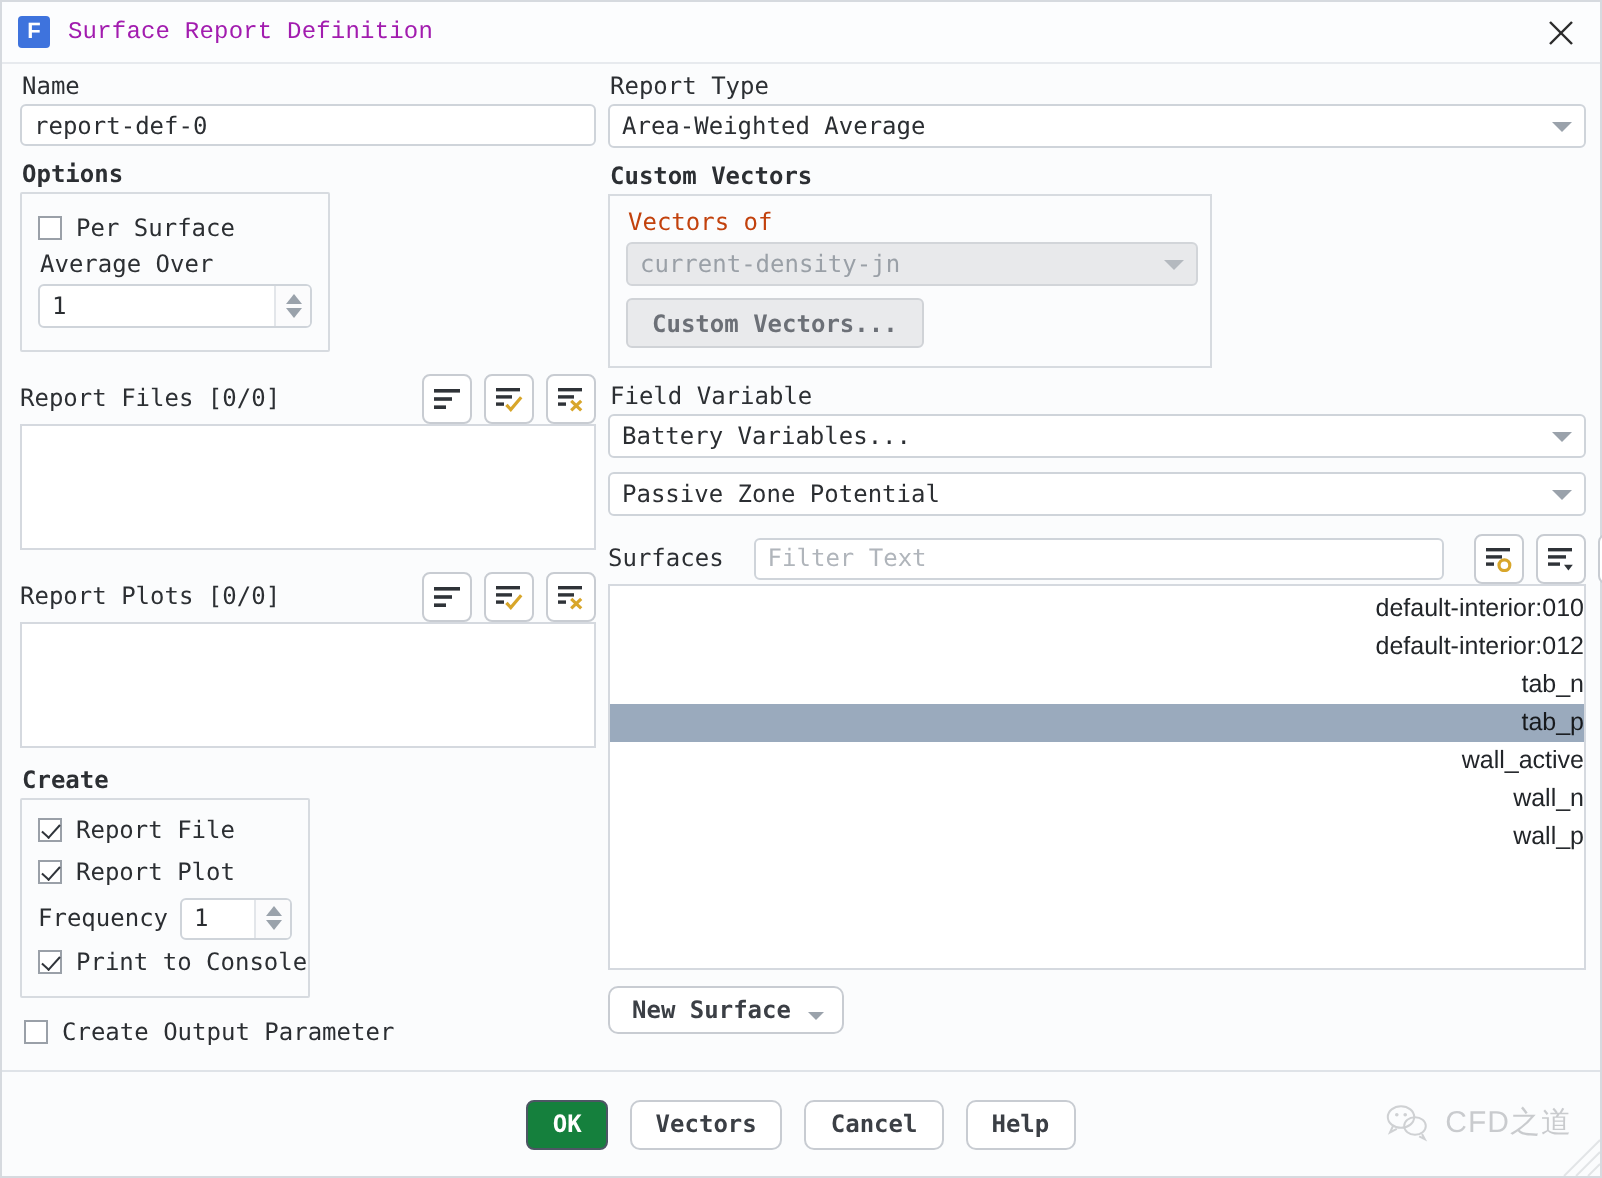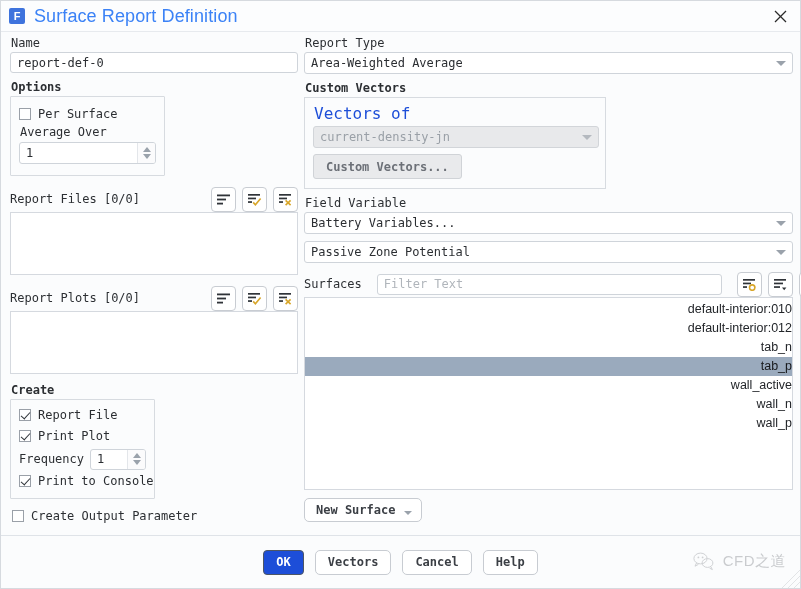--- a/index.html
+++ b/index.html
@@ -47,23 +47,23 @@
     font-family: "Liberation Sans", sans-serif;
     font-size: 11px;
     font-weight: bold;
     display: flex;
     align-items: center;
     justify-content: center;
     margin-right: 9px;
     flex: 0 0 auto;
   }
   .title-text {
-    font-family: Liberation Sans, sans-serif;
-    font-size: 18px;
-    color: #3b82f6;
+    font-family: Liberation Mono, monospace;
+    font-size: 12px;
+    color: #a21caf;
     letter-spacing: .1px;
     flex: 1 1 auto;
   }
   .close-btn {
     width: 40px;
     height: 30px;
     display: flex;
     align-items: center;
     justify-content: center;
     font-family: "Liberation Sans", sans-serif;
@@ -280,37 +280,37 @@
     white-space: nowrap;
   }
   .pushbtn.flat {
     background: #e9eaec;
     border: 1px solid #d0d3d7;
     border-radius: 3px;
     font-weight: bold;
     color: #6c7077;
   }
   .pushbtn.primary {
-    background: #1d4ed8;
+    background: #15803d;
     border-color: #4d5664;
     color: #ffffff;
     border-radius: 4px;
   }
 
   
   .cv-group {
     border: 1px solid #d7dbe0;
     background: transparent;
     padding: 4px 8px 9px 8px;
     box-sizing: border-box;
   }
   .cv-sublabel {
     font-family: "DejaVu Sans Mono", monospace;
-    font-size: 16px;
-    color: #1d4ed8;
+    font-size: 12px;
+    color: #c2410c;
     margin: 2px 0 3px 1px;
   }
 
   
   .footer {
     height: 52px;
     min-height: 52px;
     border-top: 1px solid #dfe3e8;
     display: flex;
     align-items: center;
@@ -462,21 +462,21 @@
       <div class="listbox" style="width:288px;height:63px;"></div>
 
       <div class="sec-label bold" style="margin-top:9px;">Create</div>
       <div class="groupbox" style="width:145px;padding:5px 8px 6px 8px;">
         <div class="cbrow">
           <span class="cbox checked"></span>
           <span class="cblabel">Report File</span>
         </div>
         <div class="cbrow">
           <span class="cbox checked"></span>
-          <span class="cblabel">Print Plot</span>
+          <span class="cblabel">Report Plot</span>
         </div>
         <div style="display:flex;align-items:center;height:24px;">
           <span class="cblabel" style="margin-right:6px;">Frequency</span>
           <span class="spinner" style="width:68px;height:21px;">
             <span class="sval">1</span>
             <span class="sarrows">
               <span class="tri-up"></span>
               <span class="tri-dn"></span>
             </span>
           </span>

